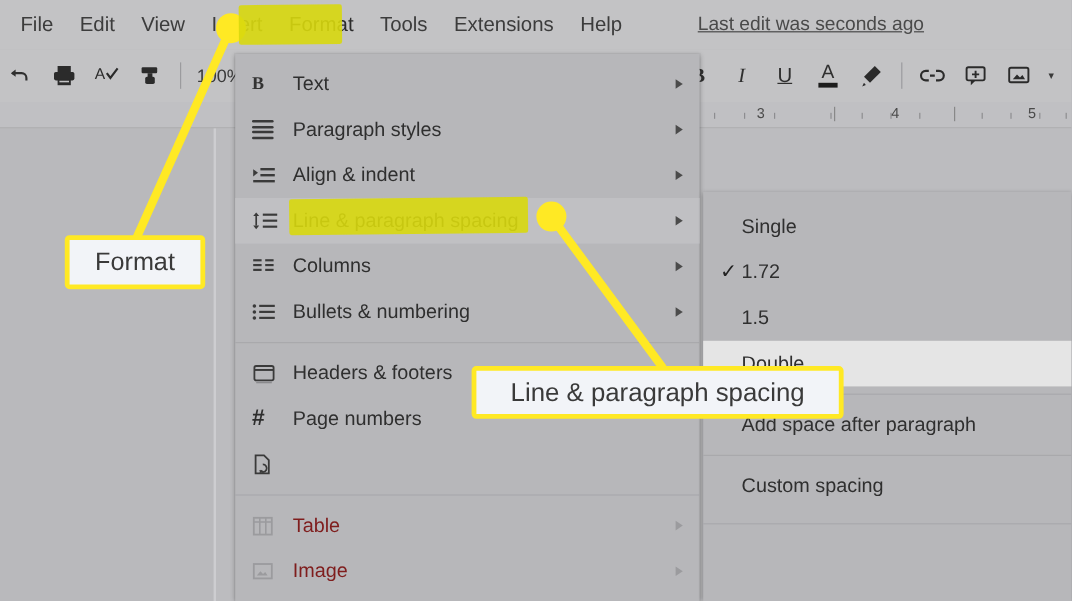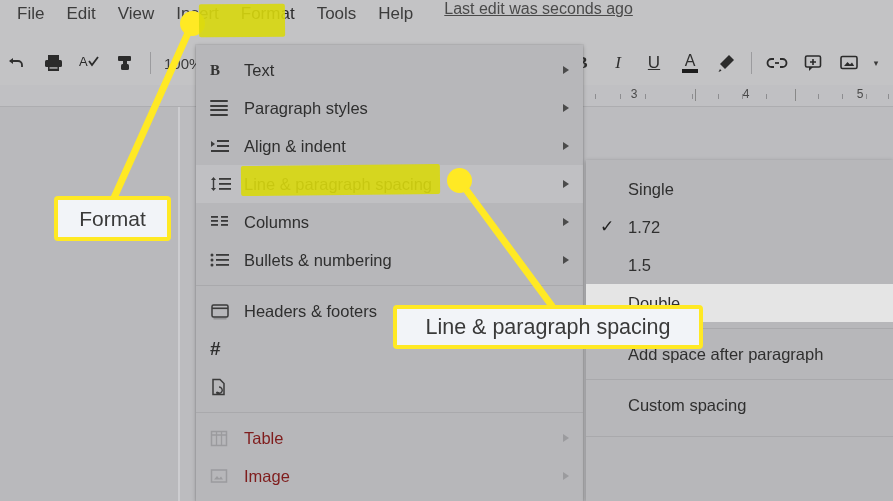--- a/index.html
+++ b/index.html
@@ -9,31 +9,31 @@
     background: #b9b9bc;
     position: relative;
     -webkit-font-smoothing: antialiased;
   }
   #app { position: absolute; inset: 0; }
 
   
   .menubar {
     position: absolute; left: 0; top: 0; width: 893px; height: 41px;
     background: #c3c3c5;
-    display: flex; 
+    display: flex; align-items: center;
   }
   .menu-item {
     font-size: 17px; color: #3c3c3c; padding: 2px 11px;
     white-space: nowrap; line-height: 24px;
   }
   .menu-item:first-child { margin-left: 6px; }
   .menu-item.hl { color: #2b2b2b; }
   .lastedit {
     font-size: 16px; color: #4a4a4a; text-decoration: underline;
-    margin-left: 20px; white-space: nowrap;
+    margin-left: 52px; white-space: nowrap;
   }
 
   
   .toolbar {
     position: absolute; left: 0; top: 41px; width: 893px; height: 44px;
     background: #c3c3c5;
     display: flex; align-items: center;
   }
   .tb-icon {
     width: 30px; height: 30px; display: flex; align-items: center;
@@ -109,21 +109,21 @@
   .g-bold { font-family:"Liberation Serif", serif; font-weight:bold; font-size:18px; color:#2b2b2b;}
 
   
   .submenu {
     position: absolute; left: 586px; top: 160px; width: 307px; height: 341px;
     background: #b7b7ba;
     box-shadow: 0 1px 4px rgba(0,0,0,.28);
   }
   .srow {
     position: relative; height: 38px; display: flex; align-items: center;
-    padding-left: 42px;
+    padding-left: 32px;
   }
   .srow.hover { background: #e5e5e5; }
   .srow .slbl { font-size: 16.5px; color: #2f2f2f; white-space: nowrap; }
   .srow .check {
     position: absolute; left: 14px; top: 50%; margin-top: -9px;
     width: 16px; height: 18px; color: #222; font-size: 17px; line-height: 18px;
   }
   .ssep { height: 1px; background: #a9a9ac; margin: 6px 0; }
 
   
@@ -147,20 +147,21 @@
 
 <div id="app">
 
   <div class="menubar">
     <div class="menu-item">File</div>
     <div class="menu-item">Edit</div>
     <div class="menu-item">View</div>
     <div class="menu-item">Insert</div>
     <div class="menu-item hl">Format</div>
     <div class="menu-item">Tools</div>
+    <div class="menu-item">Extensions</div>
     <div class="menu-item">Help</div>
     <div class="lastedit">Last edit was seconds ago</div>
   </div>
 
   <div class="toolbar">
     <div class="tb-icon" style="margin-left:2px;">
       <svg width="20" height="16" viewBox="0 0 20 16">
           <path d="M6 3 L2 6 L6 9 Z" fill="#2f2f2f"></path>
           <path d="M3 6 H11 a4 4 0 0 1 4 4 v2" stroke="#2f2f2f" stroke-width="1.8" fill="none"></path>
         </svg>
@@ -353,20 +354,21 @@
             <rect x="2" y="2" width="16" height="12" rx="1.5" stroke="#3a3a3a" stroke-width="1.5" fill="none"></rect>
             <rect x="2" y="4.5" width="16" height="1.6" fill="#3a3a3a"></rect>
             <rect x="3.5" y="15.2" width="13" height="1.2" fill="#8a8a8d"></rect>
           </svg>
       </span>
       <span class="lbl">Headers &amp; footers</span>
     </div>
 
     <div class="mrow">
       <span class="ico" style="font-size:19px;font-weight:600;color:#2e2e2e;">#</span>
+      <span class="lbl">Page numbers</span>
     </div>
 
     <div class="mrow">
       <span class="ico">
         <svg width="20" height="18" viewBox="0 0 20 18">
             <path d="M3 1.5 h7 l4 4 v11 h-11 z" stroke="#3a3a3a" stroke-width="1.5" fill="none"></path>
             <path d="M9 9 a3.2 3.2 0 1 1 -2.6 5" stroke="#3a3a3a" stroke-width="1.4" fill="none"></path>
             <path d="M6 16.5 l1.4 -3 l2.6 1.2 z" fill="#3a3a3a"></path>
           </svg>
       </span>

